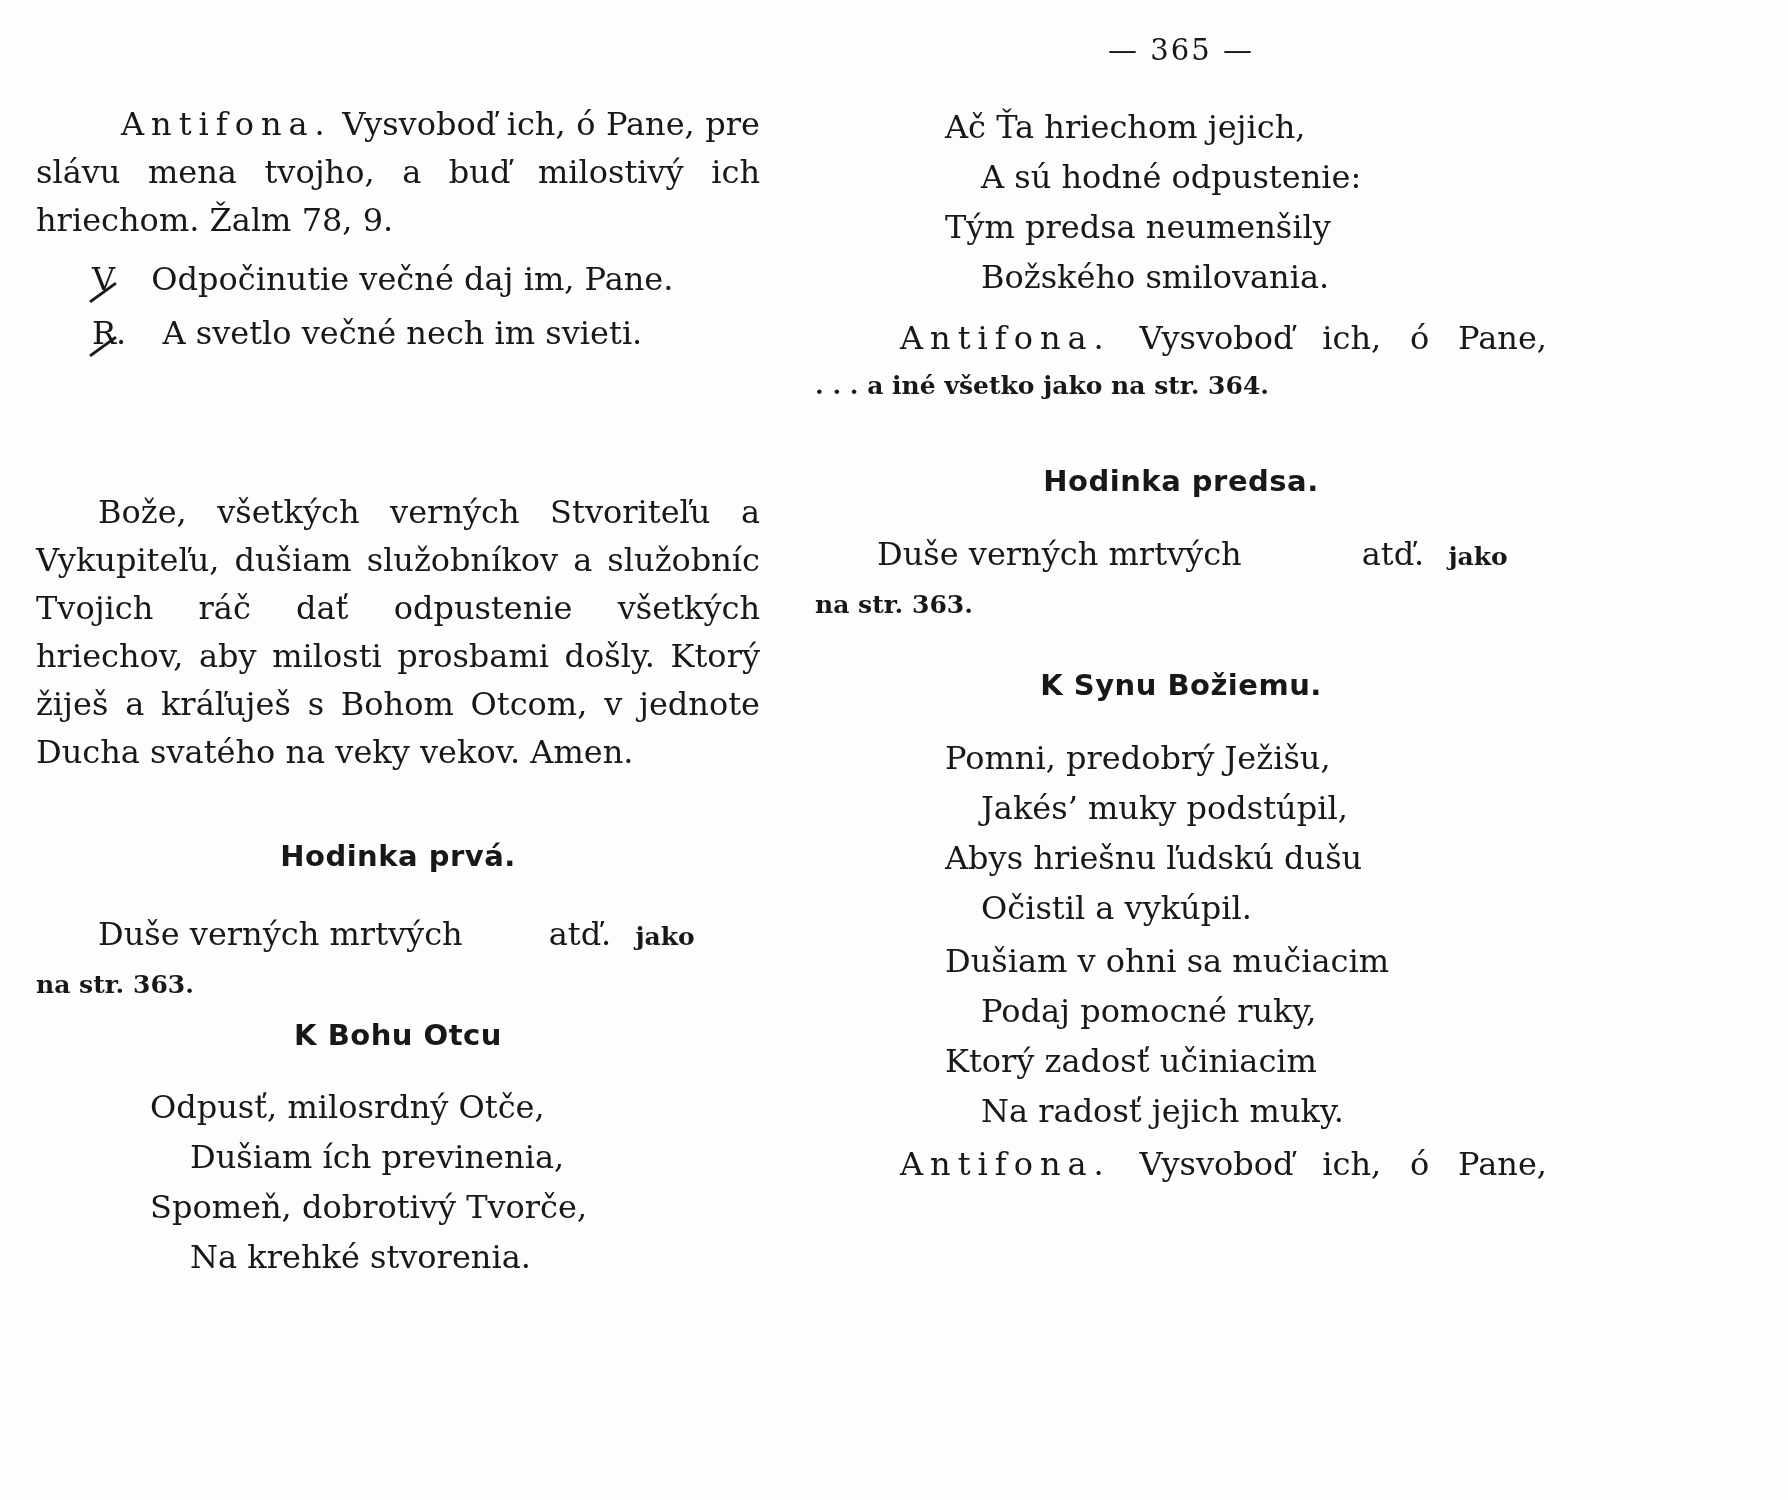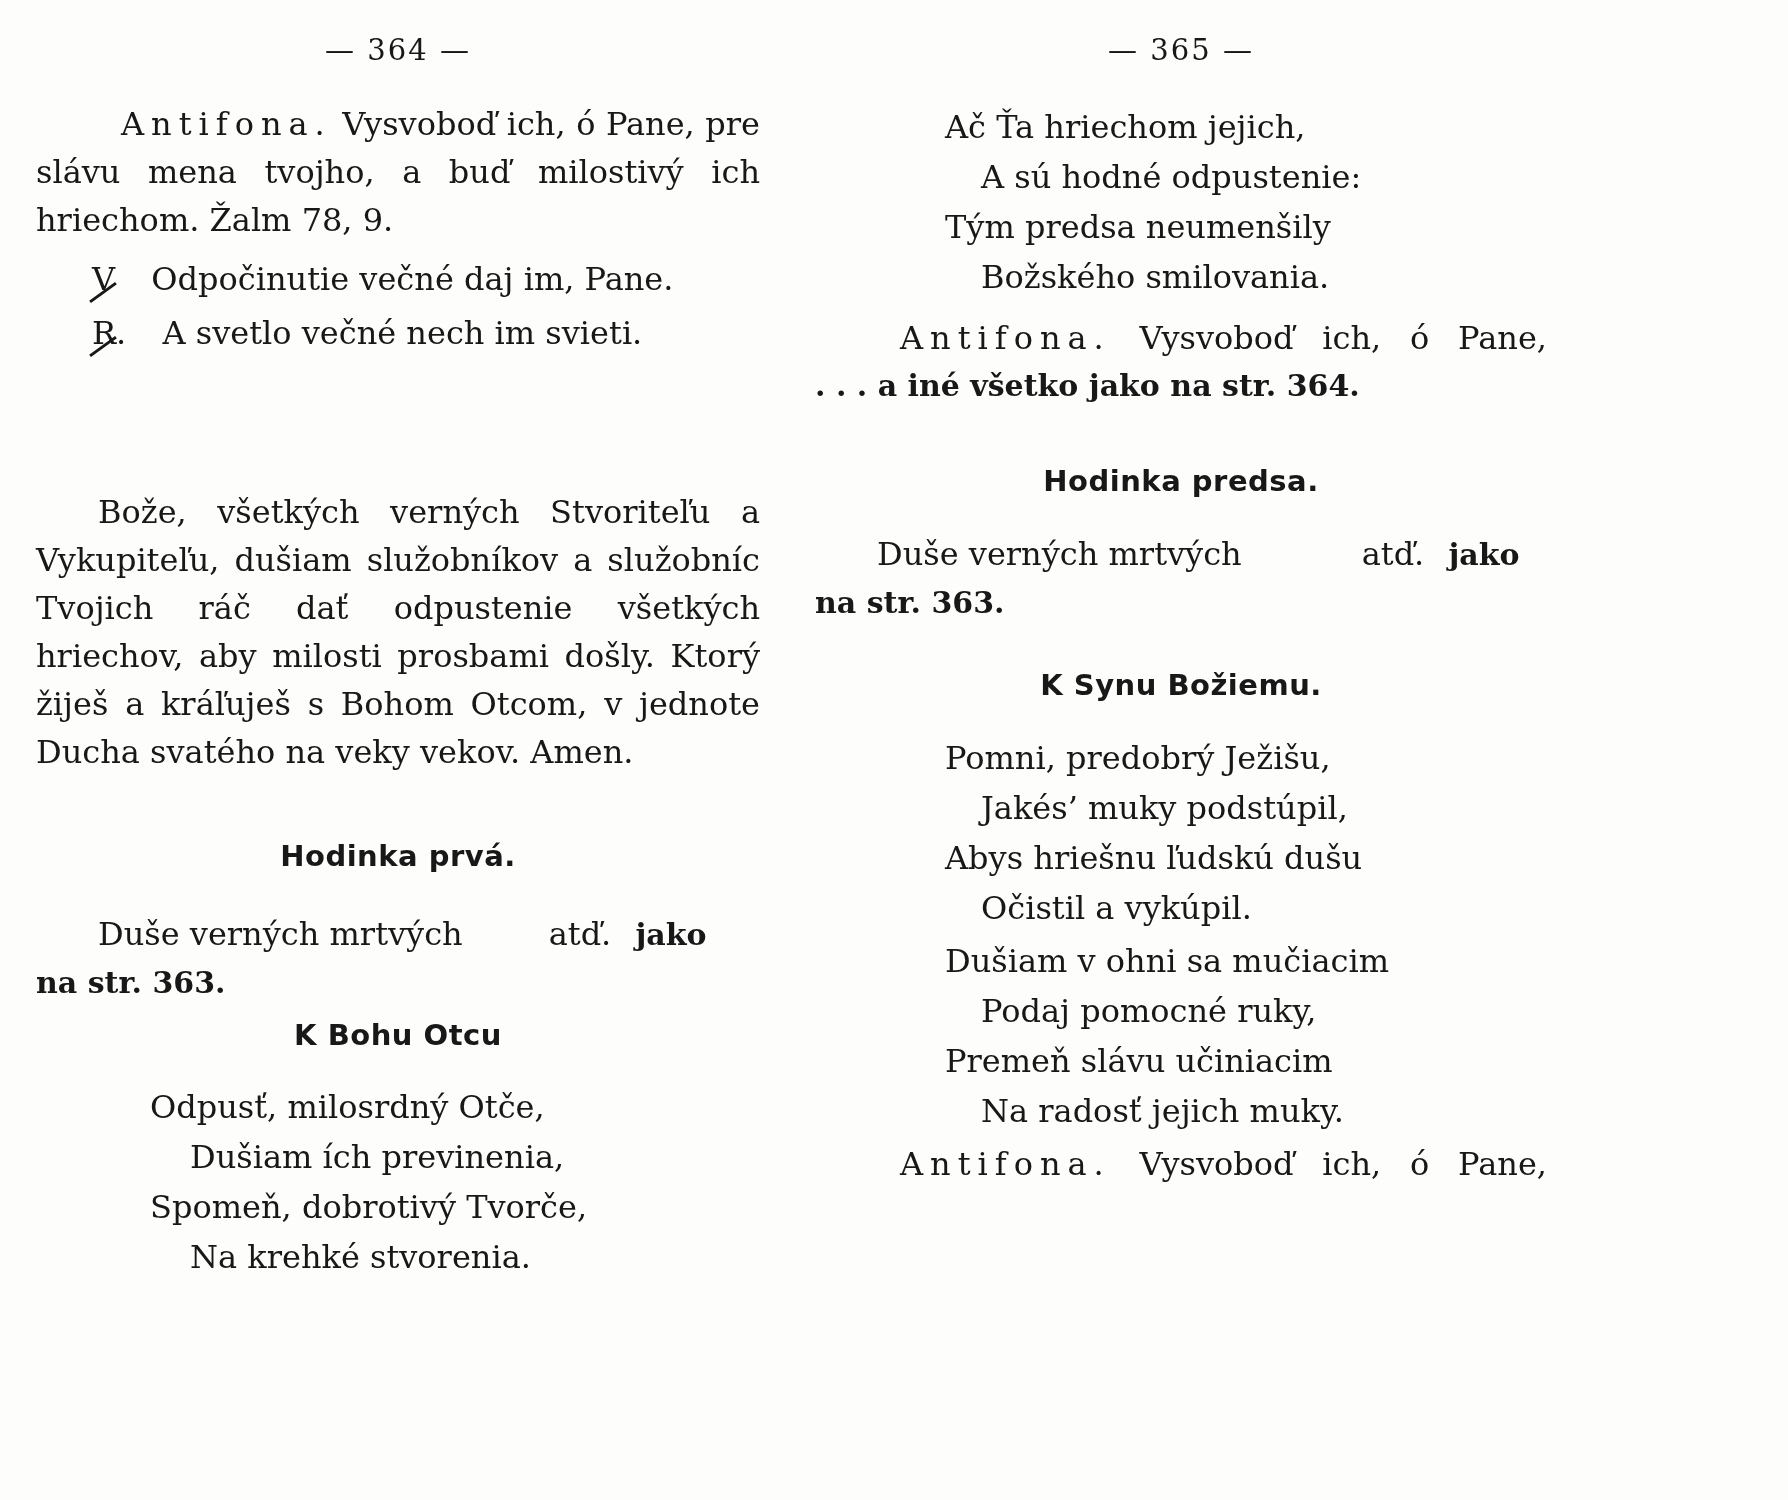--- a/index.html
+++ b/index.html
@@ -32,21 +32,21 @@
     width:32px; height:3px; background:currentColor;
     transform:rotate(-36deg);
   }
 
   .heading {
     font-family:"DejaVu Sans", sans-serif;
     font-weight:bold; font-size:29px;
     text-align:center; letter-spacing:0.5px;
   }
 
-  .note, .noteline { font-size:30px; font-weight:bold; line-height:48px; }
+  .note, .noteline { font-size:25px; font-weight:bold; line-height:48px; }
   .inote { margin-left:14px; }
   .gap { display:inline-block; width:86px; }
   .right .gap { width:120px; }
 
   .stretch { text-align:justify; text-align-last:justify; text-indent:85px; }
 
   .verse { font-size:32px; line-height:50px; }
   .left  .vline { padding-left:114px; }
   .left  .vline.alt { padding-left:154px; }
   .right .vline { padding-left:130px; }
@@ -76,21 +76,20 @@
   .r-antiphon2  { top:1140px; }
   .r-antiphon2 .noteline { padding-left:14px; }
 </style>
 </head>
 <body>
 
 <main>
 
   <section class="page left">
 
-    <div class="block pgnum l-pgnum">— 364 —</div>
 
     <div class="block para just antiph l-antiphon">
       <span class="spaced">Antifona.</span>
       <span>Vysvoboď ich, ó Pane, pre slávu mena tvojho, a buď milostivý ich hriechom. Žalm 78, 9.</span>
     </div>
 
     <div class="block vers l-versicle">
       <span class="vsym"><span>V</span><i class="slash"></i></span>
       <span>Odpočinutie večné daj im, Pane.</span>
     </div>
@@ -158,21 +157,21 @@
     <div class="block verse r-verse2">
       <div class="vline">Pomni, predobrý Ježišu,</div>
       <div class="vline alt">Jakés’ muky podstúpil,</div>
       <div class="vline">Abys hriešnu ľudskú dušu</div>
       <div class="vline alt">Očistil a vykúpil.</div>
     </div>
 
     <div class="block verse r-verse3">
       <div class="vline">Dušiam v ohni sa mučiacim</div>
       <div class="vline alt">Podaj pomocné ruky,</div>
-      <div class="vline">Premeň slávu učiniacim</div>
+      <div class="vline">Ktorý zadosť učiniacim</div>
       <div class="vline alt">Na radosť jejich muky.</div>
     </div>
 
     <div class="block para r-antiphon2">
       <div class="stretch">
         <span class="spaced">Antifona.</span>
         <span>Vysvoboď ich, ó Pane,</span>
       </div>
     </div>
 

